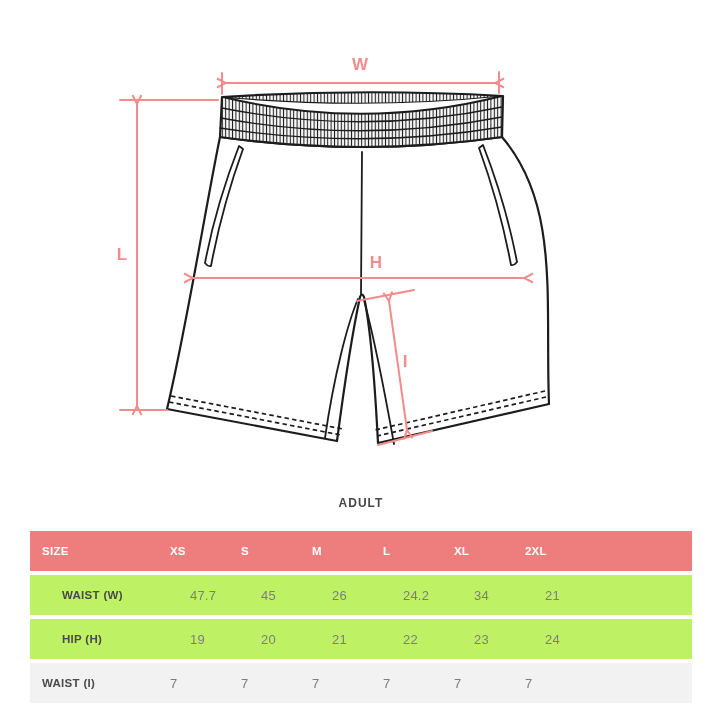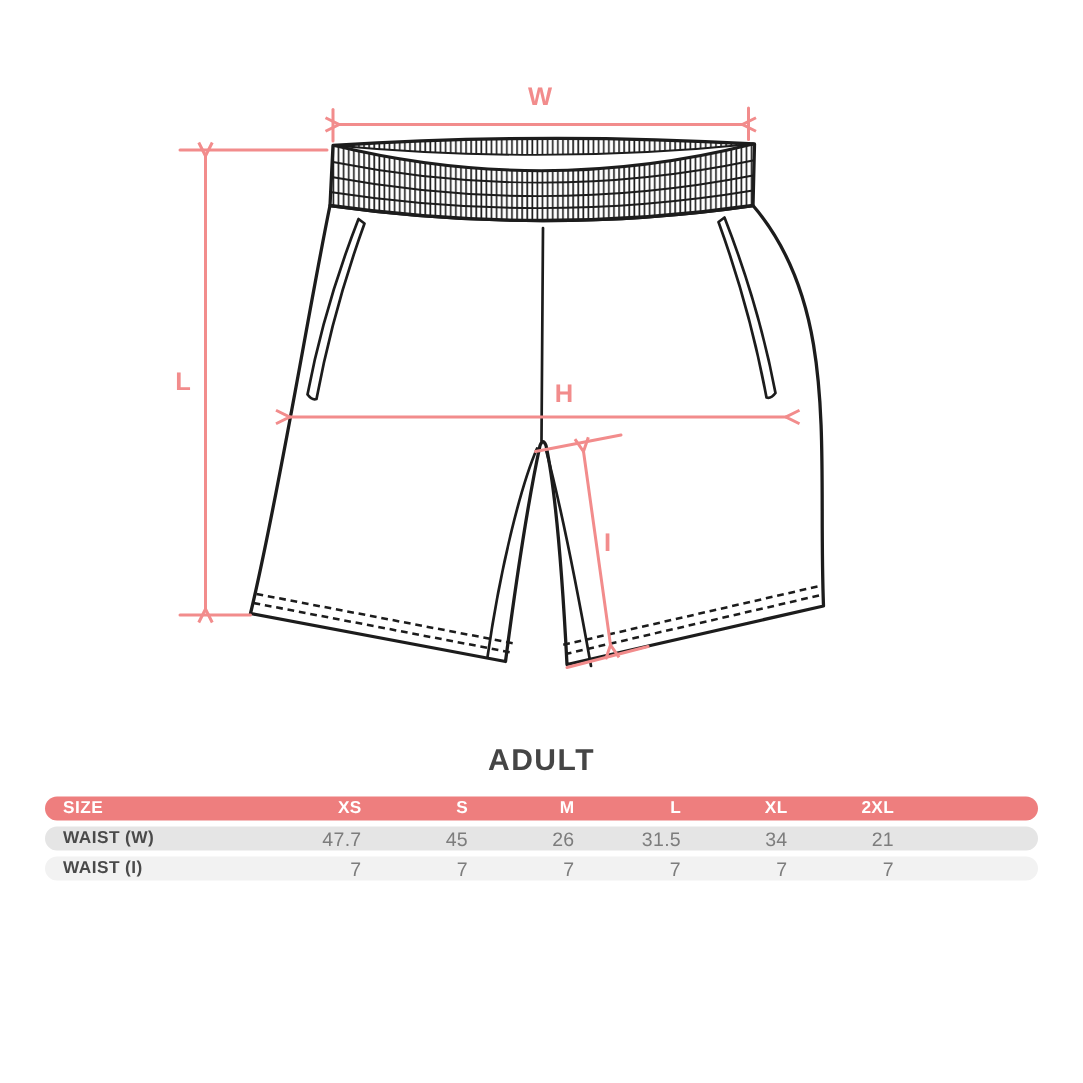--- a/index.html
+++ b/index.html
@@ -3,32 +3,32 @@
 <meta charset="utf-8">
 <style>
   html,body{margin:0;padding:0;background:#ffffff;}
   .stage{
     position:relative;width:722px;height:722px;background:#ffffff;overflow:hidden;
     font-family:"Liberation Sans", sans-serif;
   }
   .diagram-svg{position:absolute;left:0;top:0;}
   .chart-title{
     position:absolute;left:0;top:496px;width:100%;text-align:center;
-    font-size:20px;font-weight:bold;letter-spacing:1px;color:#454545;
+    font-size:12px;font-weight:bold;letter-spacing:1px;color:#454545;
   }
   .size-table{position:absolute;left:30px;top:531px;width:662px;}
   .t-row{
     display:grid;grid-template-columns:140px repeat(6,71px) 1fr;
-    height:16px;align-items:center;margin-bottom:4px;border-radius:10px;
+    height:40px;align-items:center;margin-bottom:4px;
   }
   .t-row.header{background:#EE7E7E;}
-  .t-row.shade-a{background:#e5e5e5;}
+  .t-row.shade-a{background:#bef264;padding-left:20px;}
   .t-row.shade-b{background:#F2F2F2;}
   .cell{
-    text-align:right;font-size:13px;color:#7d7d7d;letter-spacing:0.2px;
+    text-align:left;font-size:13px;color:#7d7d7d;letter-spacing:0.2px;
     white-space:nowrap;overflow:hidden;
   }
   .cell.lab{
     text-align:left;padding-left:12px;font-size:11.5px;font-weight:bold;
     color:#4a4a4a;letter-spacing:0.3px;
   }
   .header .cell{color:#ffffff;font-weight:bold;font-size:11.5px;}
   .header .cell.lab{color:#ffffff;}
   text.meas{
     font-family:"Liberation Sans", sans-serif;font-weight:bold;font-size:17px;
@@ -137,27 +137,37 @@
       <div class="cell">XL</div>
       <div class="cell">2XL</div>
       <div class="cell"></div>
     </div>
 
     <div class="t-row shade-a">
       <div class="cell lab">WAIST (W)</div>
       <div class="cell">47.7</div>
       <div class="cell">45</div>
       <div class="cell">26</div>
-      <div class="cell">31.5</div>
+      <div class="cell">24.2</div>
       <div class="cell">34</div>
       <div class="cell">21</div>
       <div class="cell"></div>
     </div>
 
 
+    <div class="t-row shade-a">
+      <div class="cell lab">HIP (H)</div>
+      <div class="cell">19</div>
+      <div class="cell">20</div>
+      <div class="cell">21</div>
+      <div class="cell">22</div>
+      <div class="cell">23</div>
+      <div class="cell">24</div>
+      <div class="cell"></div>
+    </div>
 
     <div class="t-row shade-b">
       <div class="cell lab">WAIST (I)</div>
       <div class="cell">7</div>
       <div class="cell">7</div>
       <div class="cell">7</div>
       <div class="cell">7</div>
       <div class="cell">7</div>
       <div class="cell">7</div>
       <div class="cell"></div>

